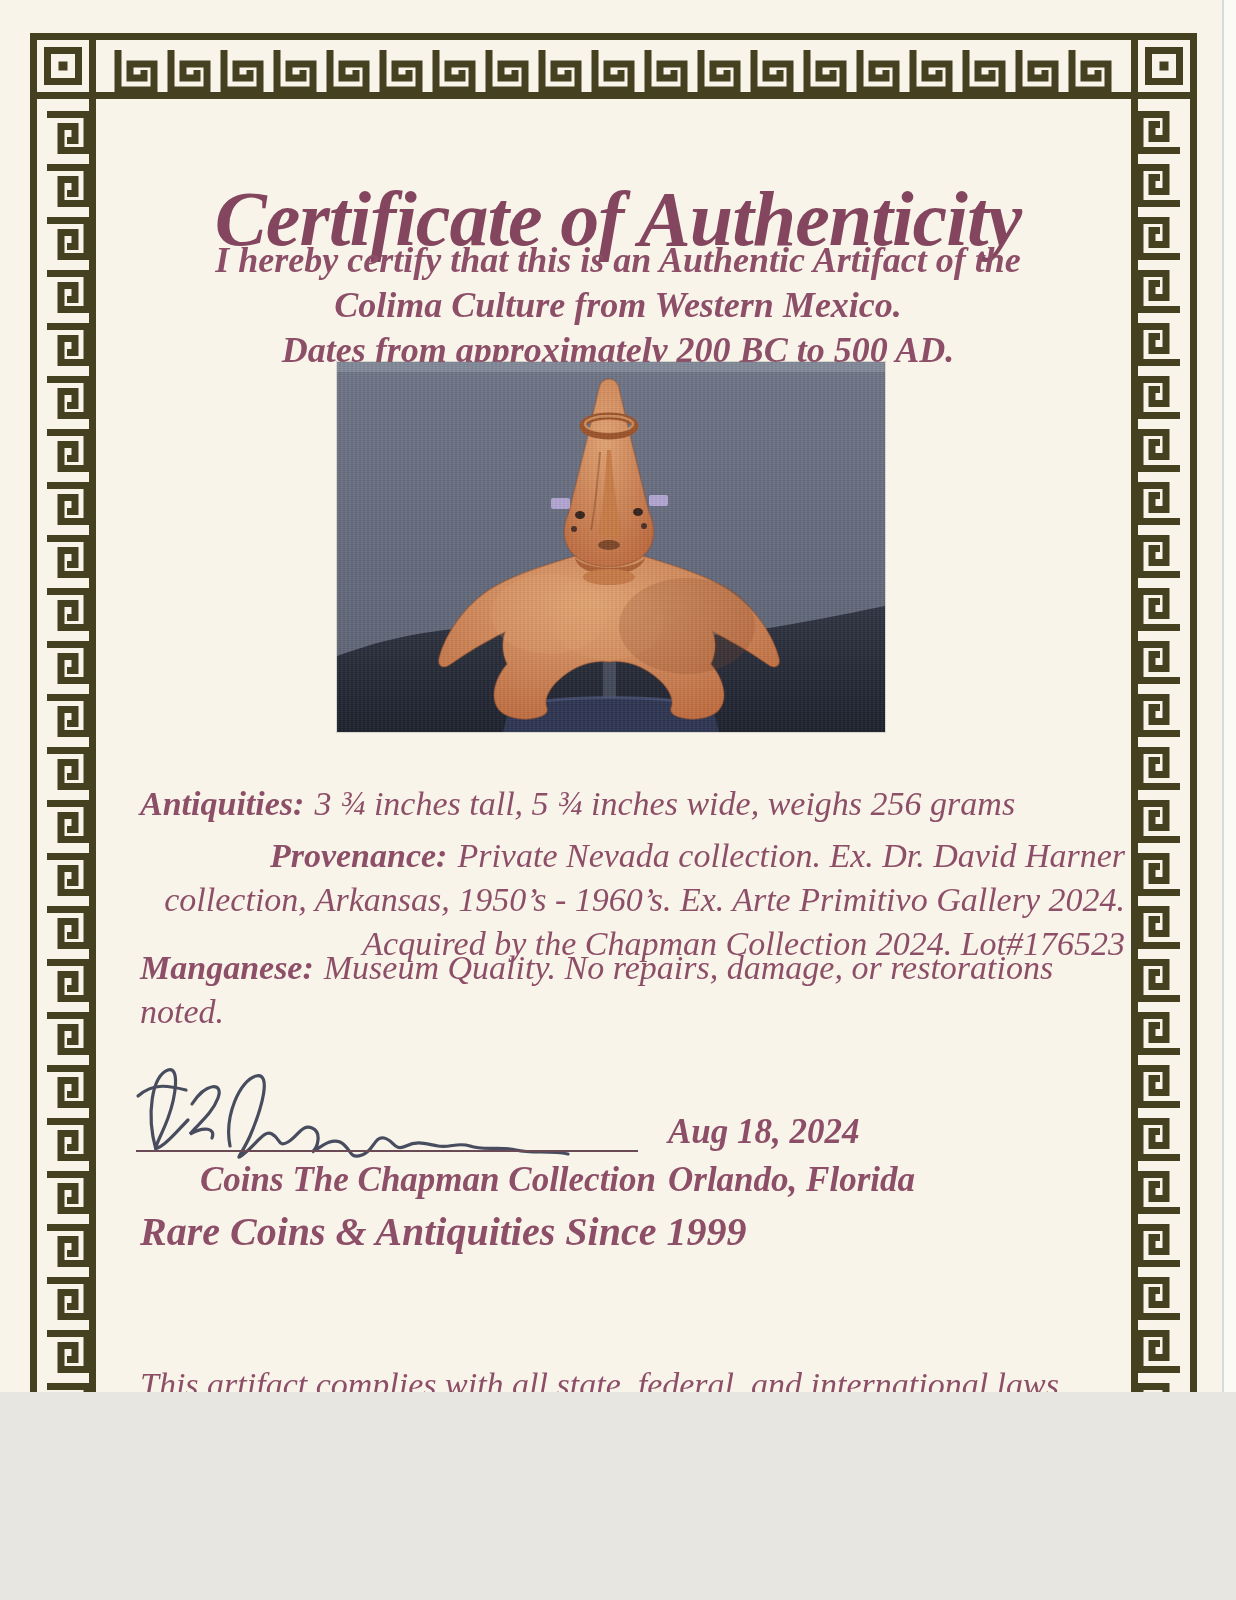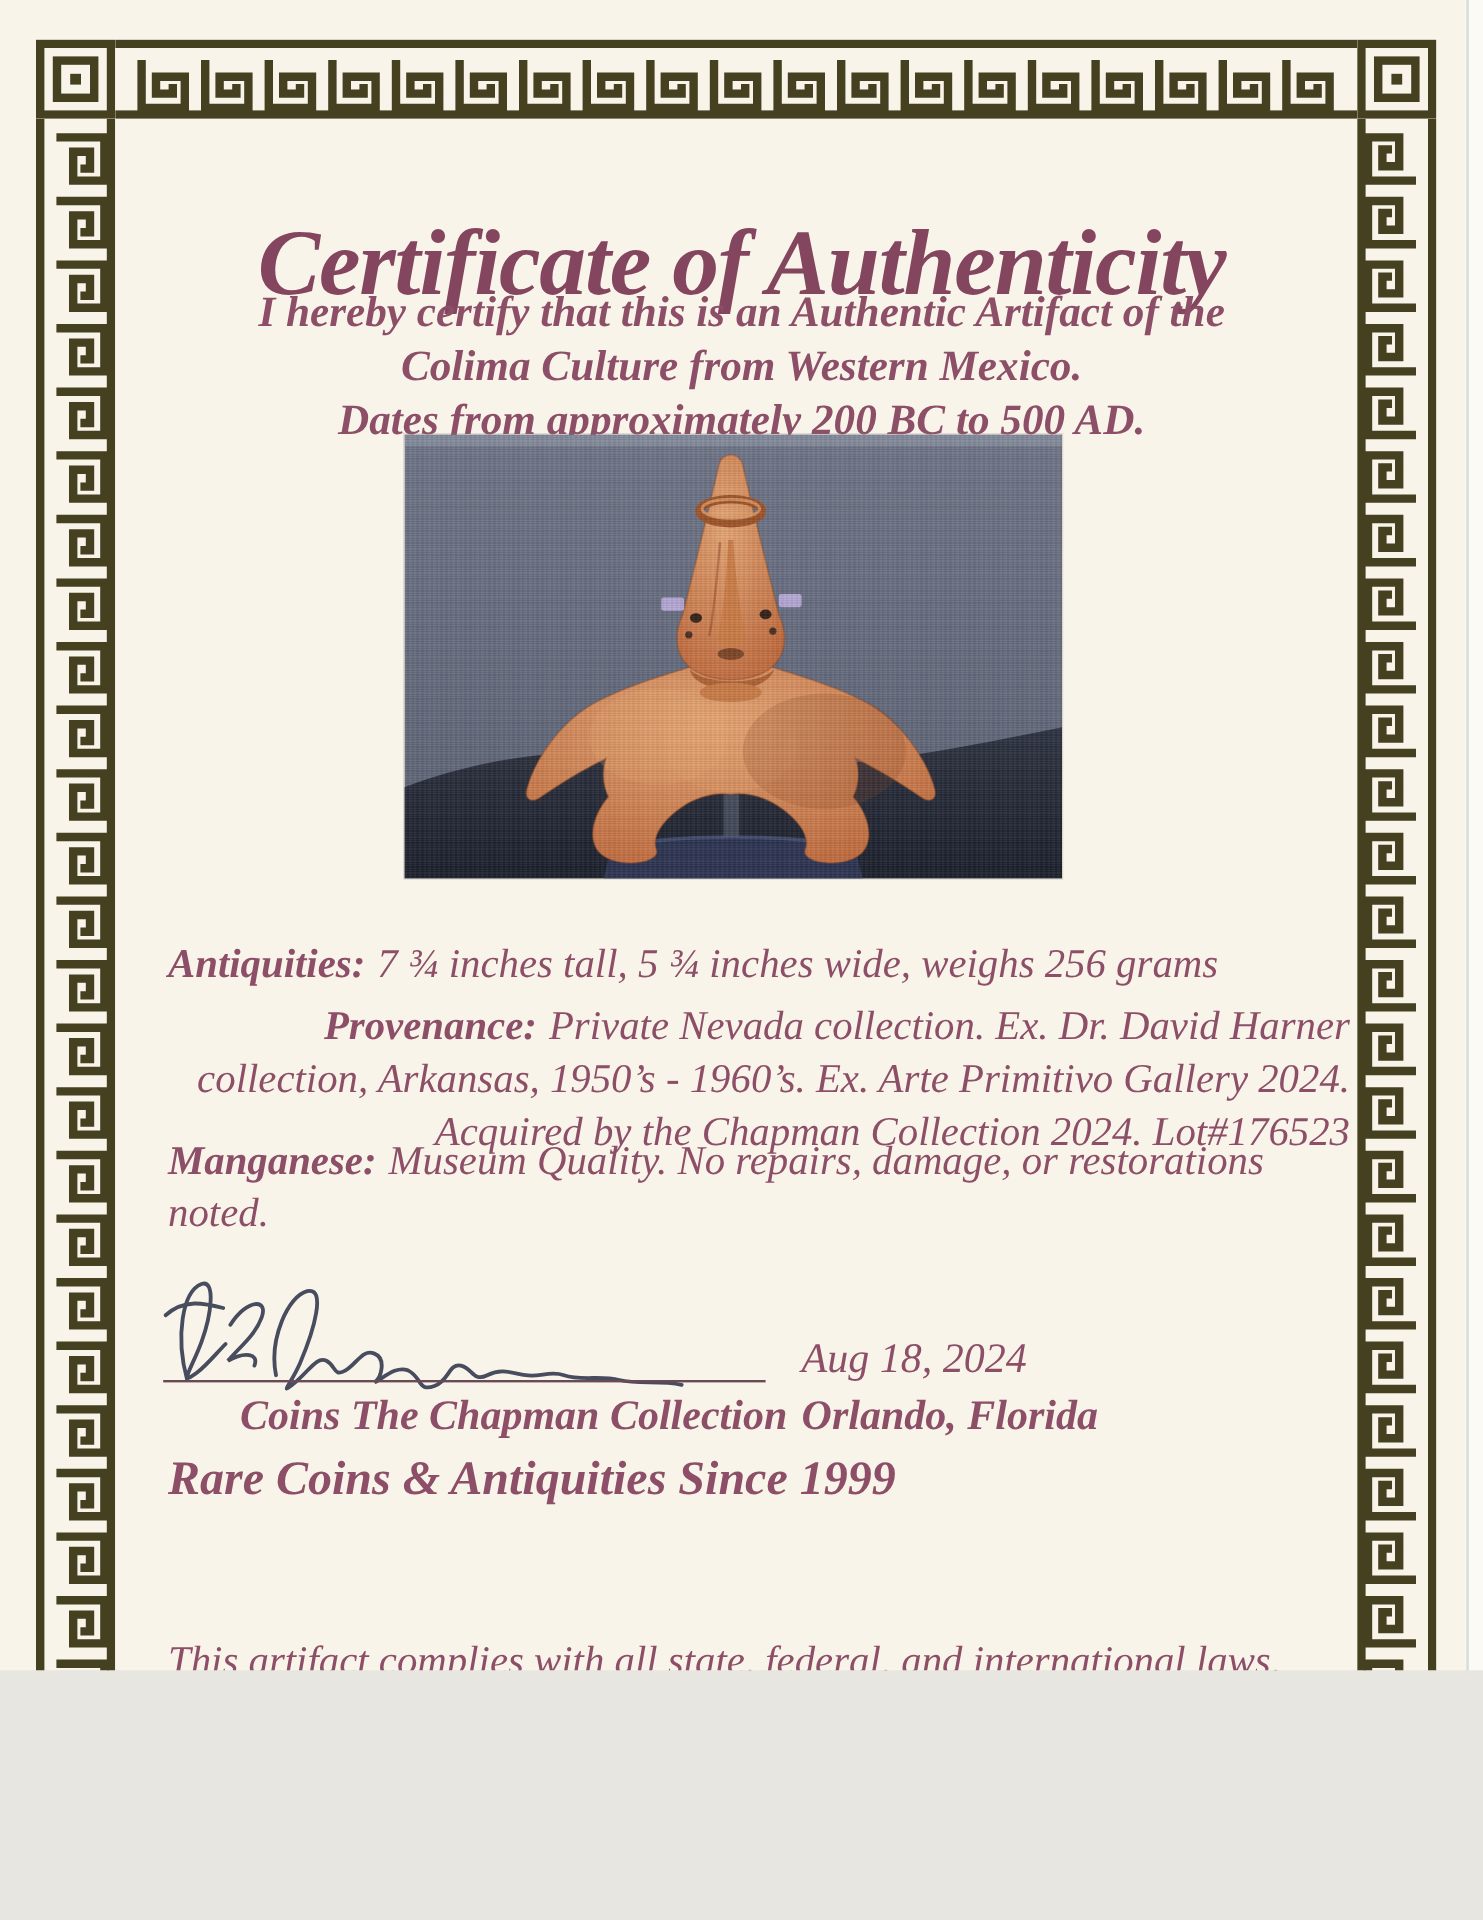--- a/index.html
+++ b/index.html
@@ -35,21 +35,21 @@
 
   .para{position:absolute; left:140px; font-size:34px; line-height:44px;}
   .lbl{font-weight:bold; margin-right:10px;}
   .p-dimensions{top:748px; width:985px;}
   .p-provenance{top:800px; width:985px;text-align:right;}
   .p-condition{top:912px; width:1000px;}
   .p-test{top:964px; width:905px;}
 
   .sig-svg{position:absolute; left:126px; top:1056px; width:520px; height:110px;}
   .sig-line{position:absolute; left:136px; top:1150px; width:502px; height:2px; background:#6a4a55;}
-  .sig-date{position:absolute; left:668px; top:1112px; font-size:35px; font-weight:normal;}
+  .sig-date{position:absolute; left:668px; top:1112px; font-size:35px; font-weight:bold;}
   .sig-org{position:absolute; left:200px; top:1160px; font-size:35px; font-weight:bold;}
   .sig-loc{position:absolute; left:668px; top:1160px; font-size:35px; font-weight:bold;}
   .tagline{position:absolute; left:140px; top:1208px; font-size:40px; font-weight:bold;}
 
   .legal{position:absolute; left:140px; top:1328px; width:985px;
     font-size:34px; line-height:45px; white-space:pre-wrap;}
 </style>
 </head>
 <body>
 
@@ -265,21 +265,21 @@
       <ellipse cx="301" cy="150" rx="5" ry="4" fill="#33201a"></ellipse>
       <circle cx="237" cy="167" r="3" fill="#33201a" opacity="0.85"></circle>
       <circle cx="307" cy="164" r="3" fill="#33201a" opacity="0.85"></circle>
       <ellipse cx="272" cy="183" rx="11" ry="5" fill="#7c4526"></ellipse>
       <path d="M238 196 C250 209 296 209 308 196 C302 218 242 218 238 196 Z" fill="#a85a2e" opacity="0.9"></path>
       <ellipse cx="272" cy="215" rx="26" ry="8" fill="#c87a46"></ellipse>
     </svg>
     <div class="photo-grain"></div>
   </div>
 
-  <p class="para p-dimensions"><span class="lbl">Antiquities:</span><span>7 ¾ inches tall, 5 ¾ inches wide, weighs 256 grams</span></p>
+  <p class="para p-dimensions"><span class="lbl">Antiquities:</span><span>3 ¾ inches tall, 5 ¾ inches wide, weighs 256 grams</span></p>
 
   <p class="para p-provenance"><span class="lbl">Provenance:</span><span>Private Nevada collection. Ex. Dr. David Harner collection, Arkansas, 1950’s - 1960’s. Ex. Arte Primitivo Gallery 2024. Acquired by the Chapman Collection 2024. Lot#176523</span></p>
 
   <p class="para p-condition"><span class="lbl">Manganese:</span><span>Museum Quality. No repairs, damage, or restorations noted.</span></p>
 
 
   <svg class="sig-svg" viewBox="0 0 520 110">
     <g fill="none" stroke="var(--signature-ink,#474c5e)" stroke-width="3.2" stroke-linecap="round">
       <path d="M30 94 C20 58 26 20 42 14 C54 10 50 40 42 62 C34 84 22 100 38 88 C46 82 54 72 62 64"></path>
       <path d="M12 40 C28 26 44 30 60 34"></path>

